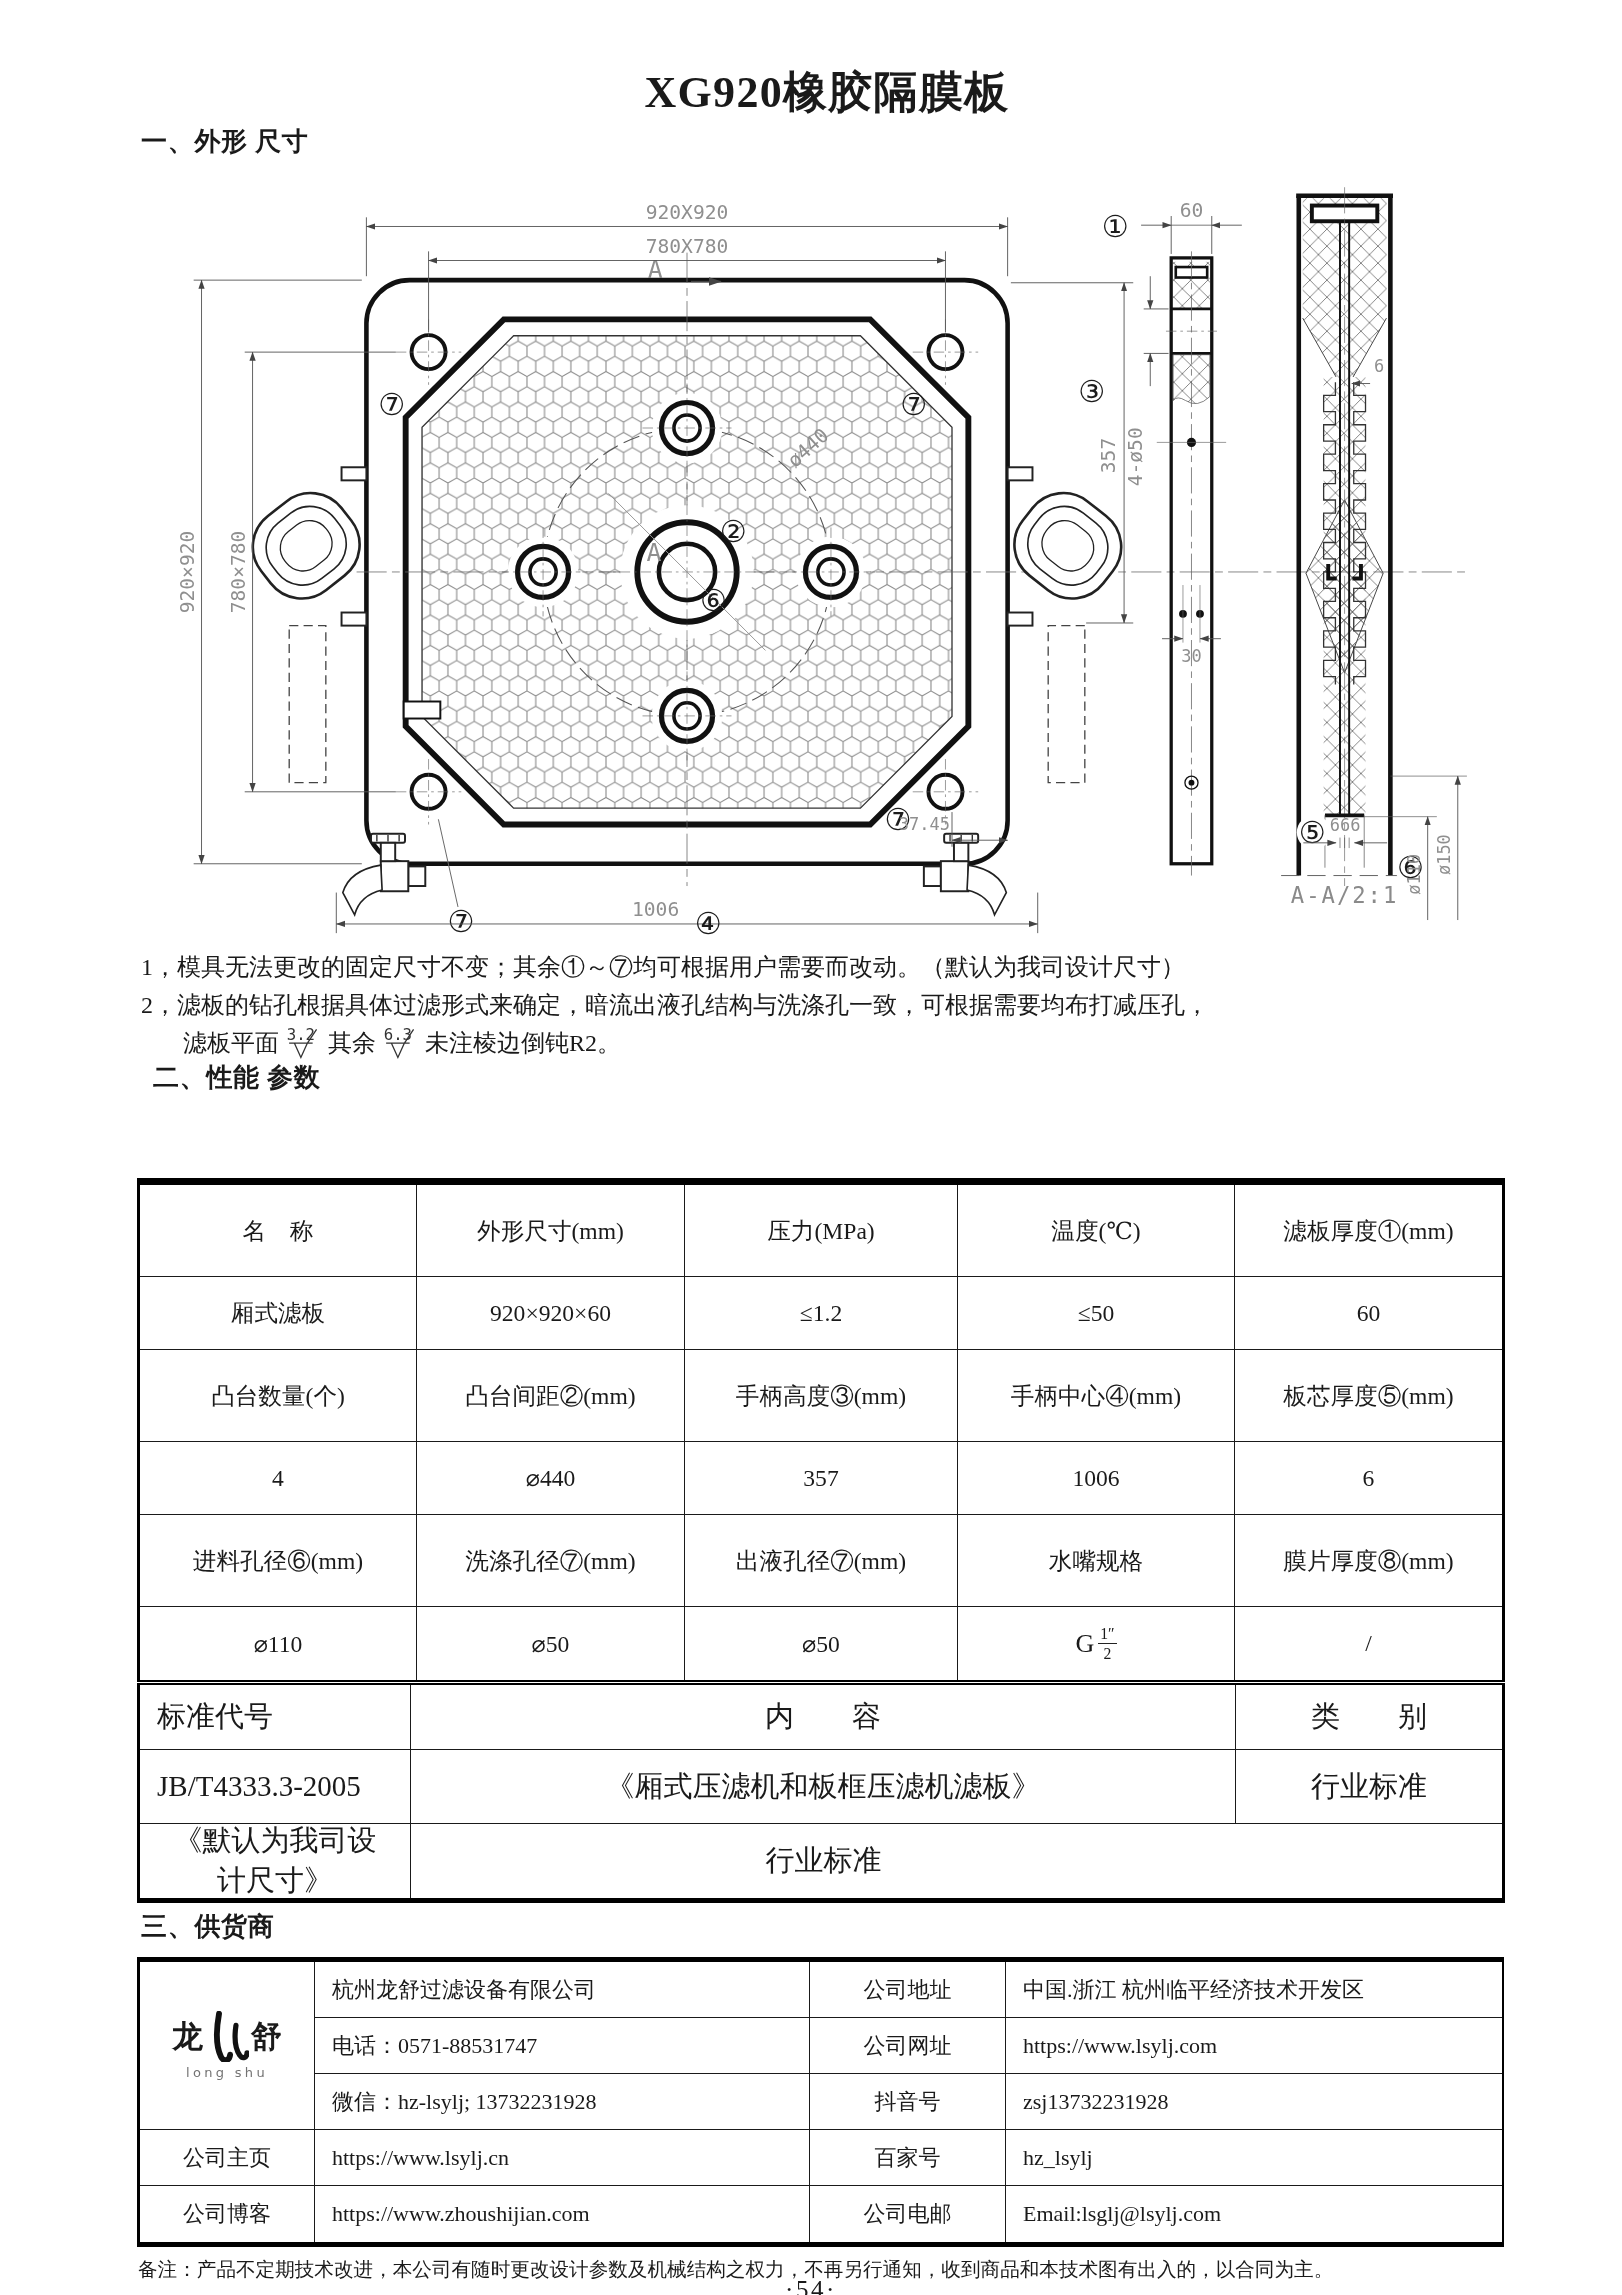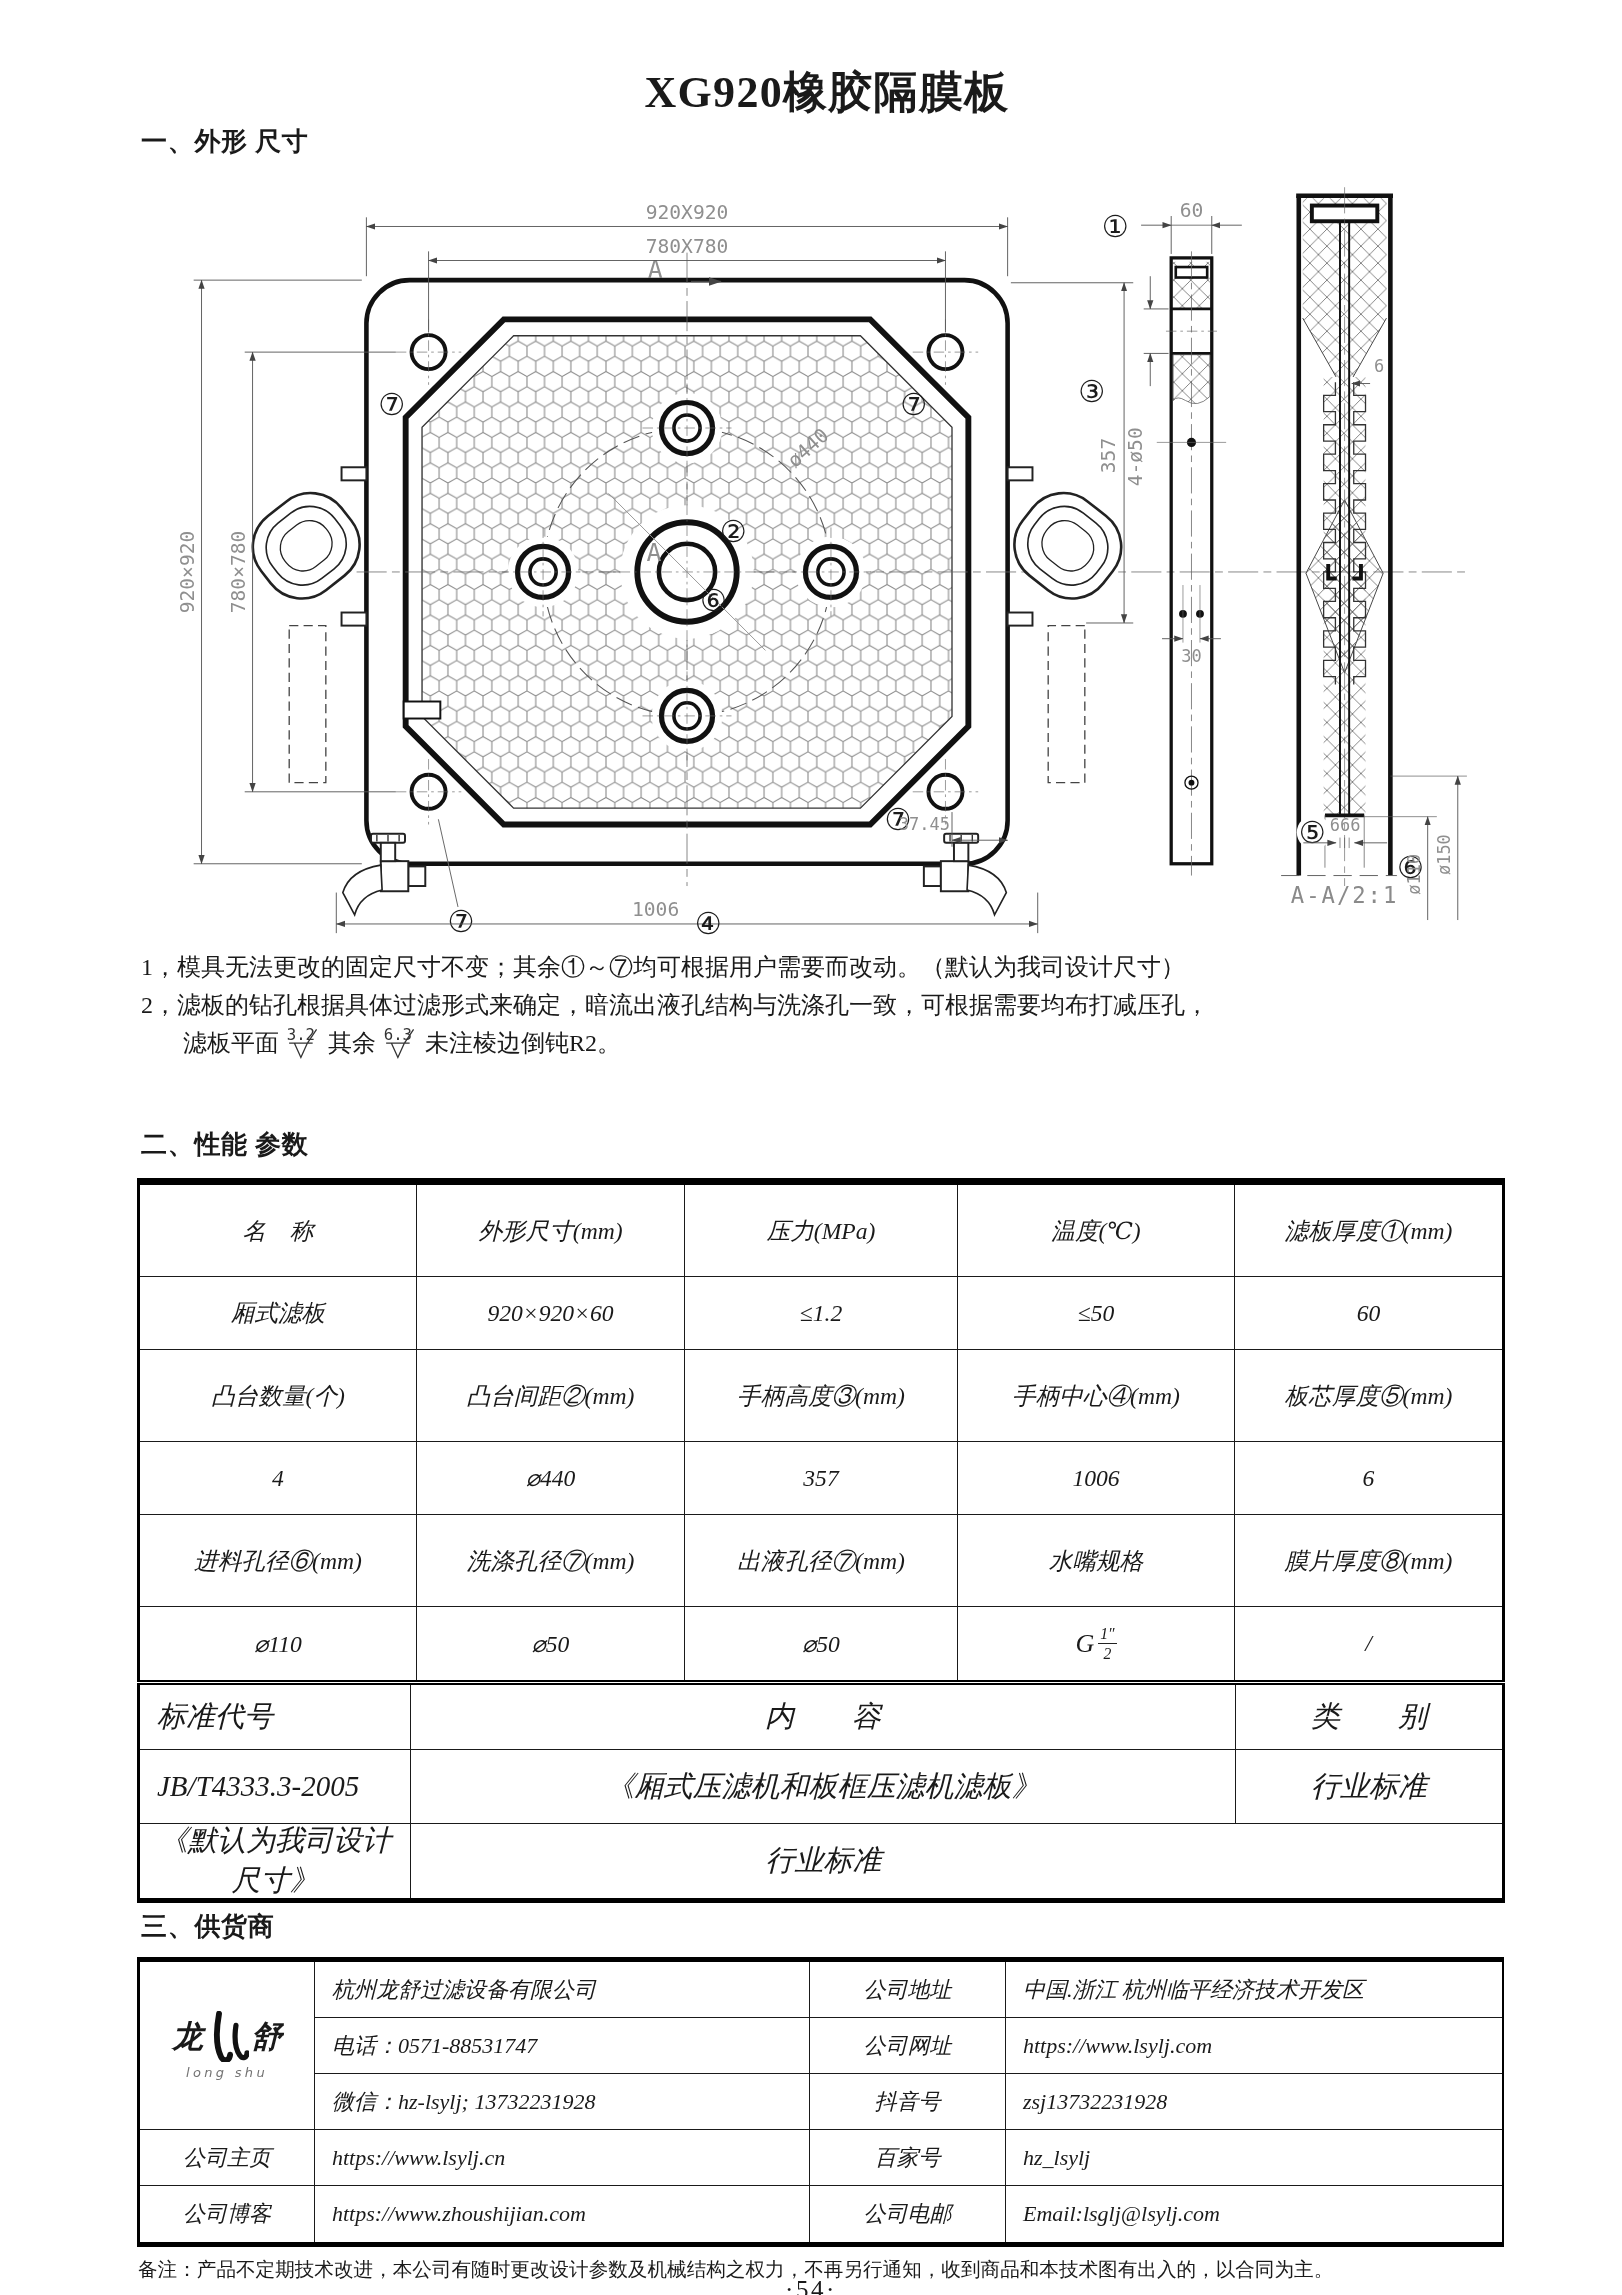--- a/index.html
+++ b/index.html
@@ -7,21 +7,21 @@
         font-family:"Liberation Serif","DejaVu Serif",serif;color:#1a1a1a;overflow:hidden;}
   .title{position:absolute;top:63px;left:0;width:100%;text-align:center;font-size:44px;
          font-weight:bold;letter-spacing:1.3px;margin-left:16px;}
   .h2{position:absolute;left:141px;font-size:26px;font-weight:bold;letter-spacing:0.7px;}
   .notes{position:absolute;left:141px;top:948px;width:1361px;font-size:24px;line-height:38px;}
   .note3{display:flex;align-items:flex-end;gap:6px;padding-left:42px;}
   .rough{display:inline-block;vertical-align:-6.5px;}
   
   .tbl{position:absolute;left:137px;display:grid;box-sizing:content-box;background:#fff;}
   .c{border-right:1.3px solid #1a1a1a;border-bottom:1.3px solid #1a1a1a;display:flex;
-     align-items:center;justify-content:center;font-size:23.6px;text-align:center;padding:0 6px;box-sizing:border-box;font-style:italic;}
+     align-items:center;justify-content:center;font-size:23.6px;text-align:center;padding:0 21px;box-sizing:border-box;}
   .c.lastcol{border-right:none;}
   .c.lastrow{border-bottom:none;}
   .c.leftal{justify-content:flex-start;text-align:left;padding-left:17px;}
   .perf{top:1178px;grid-template-columns:277px 268px 273px 277px 267px;
         grid-template-rows:92px 73px 92px 73px 92px 73px;
         border:solid #000;border-width:7.2px 3.3px 2.6px 3.3px;}
   .std{top:1683px;grid-template-columns:271px 825px 266px;grid-template-rows:65px 74px 74px;
        border:solid #000;border-width:2.6px 3.3px 5.9px 3.3px;}
   .std .c{font-size:29px;}
   .sup{top:1957px;grid-template-columns:175px 495px 196px 496px;grid-template-rows:56px 56px 56px 56px 56px;
@@ -283,21 +283,21 @@
       </svg>
       <span>其余</span>
       <svg class="rough" width="37" height="34" viewBox="0 0 56 52" style="font-size:37px">
         <text x="24" y="18" text-anchor="middle" font-size="24" fill="#333" font-family="DejaVu Sans Mono, monospace">6.3</text>
         <path d="M6,23 H42 M14,23 L24,45 L34,23 M34,23 L48,2" stroke="#333" stroke-width="2" fill="none"></path>
       </svg>
       <span>未注棱边倒钝R2。</span>
     </div>
   </div>
 
-  <div class="h2" style="top:1127px;">二、性能 参数</div>
+  <div class="h2" style="top:1060px;margin-left:12px;">二、性能 参数</div>
 
   <div class="tbl perf">
     <div class="c">名　称</div>
     <div class="c">外形尺寸(mm)</div>
     <div class="c">压力(MPa)</div>
     <div class="c">温度(℃)</div>
     <div class="c lastcol">滤板厚度①(mm)</div>
 
     <div class="c">厢式滤板</div>
     <div class="c">920×920×60</div>

